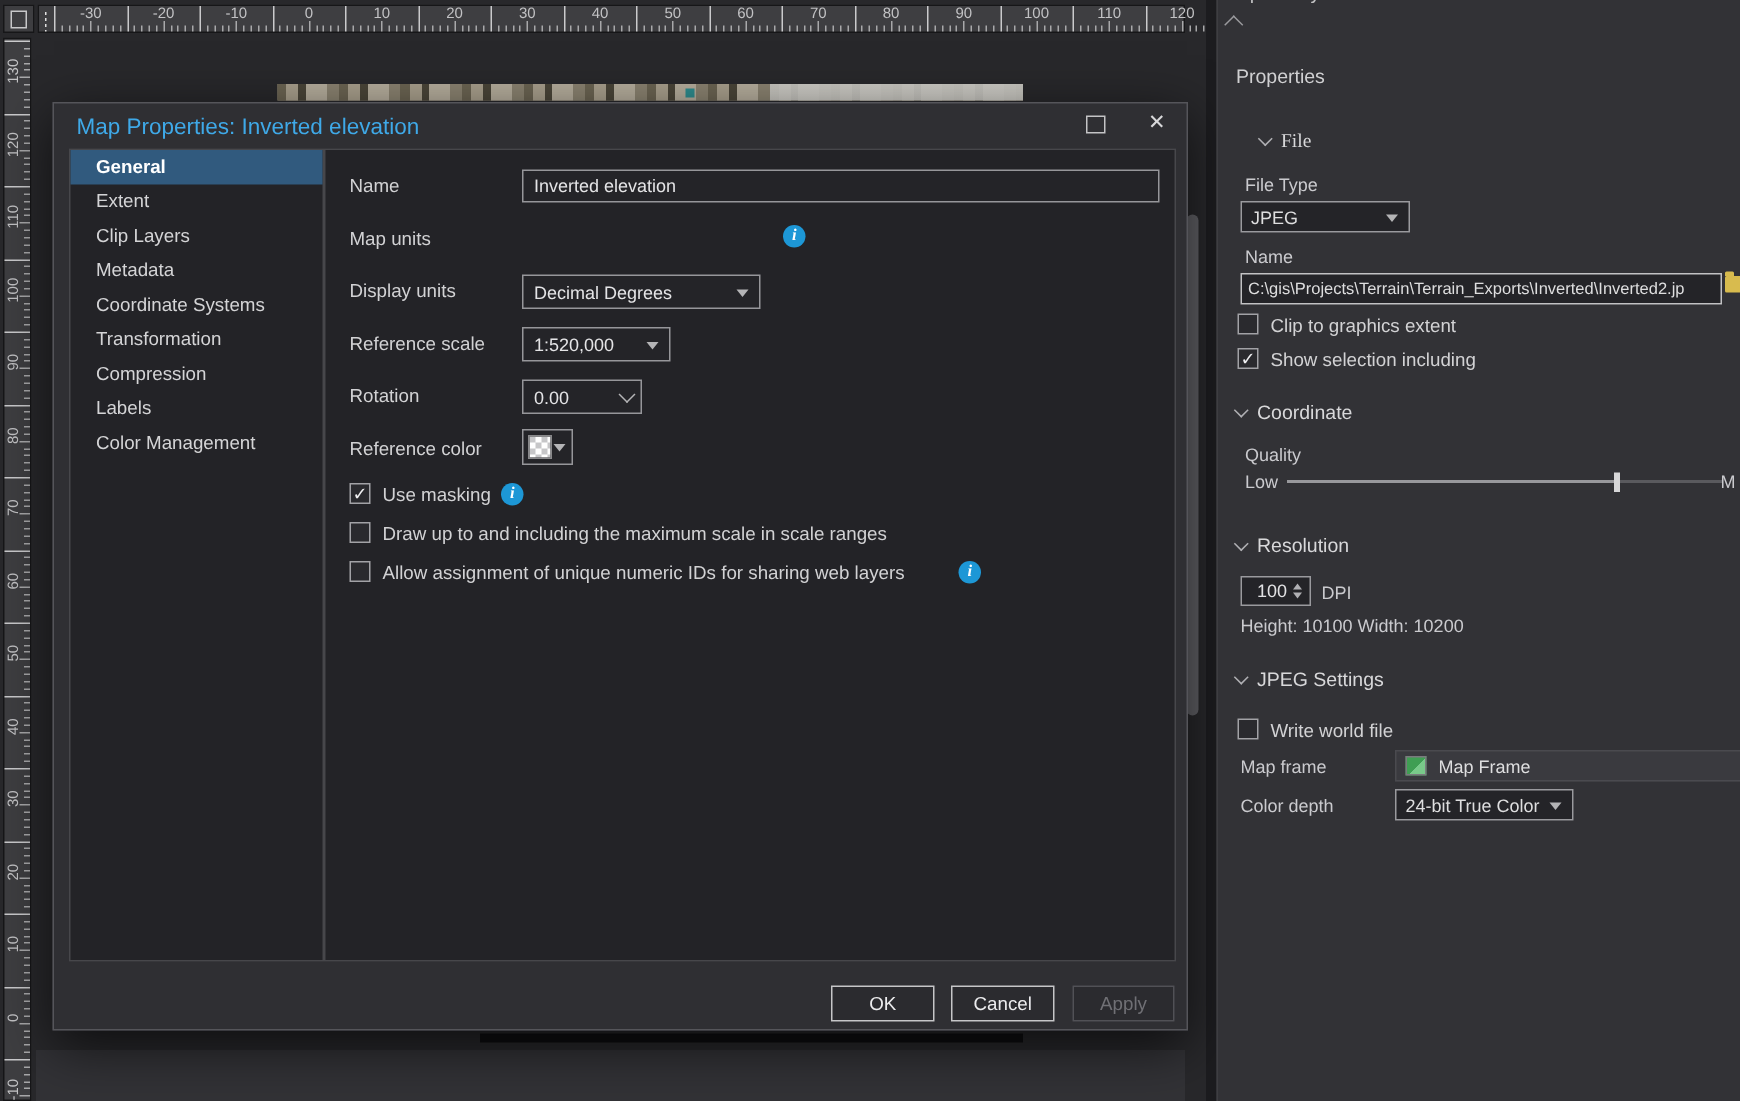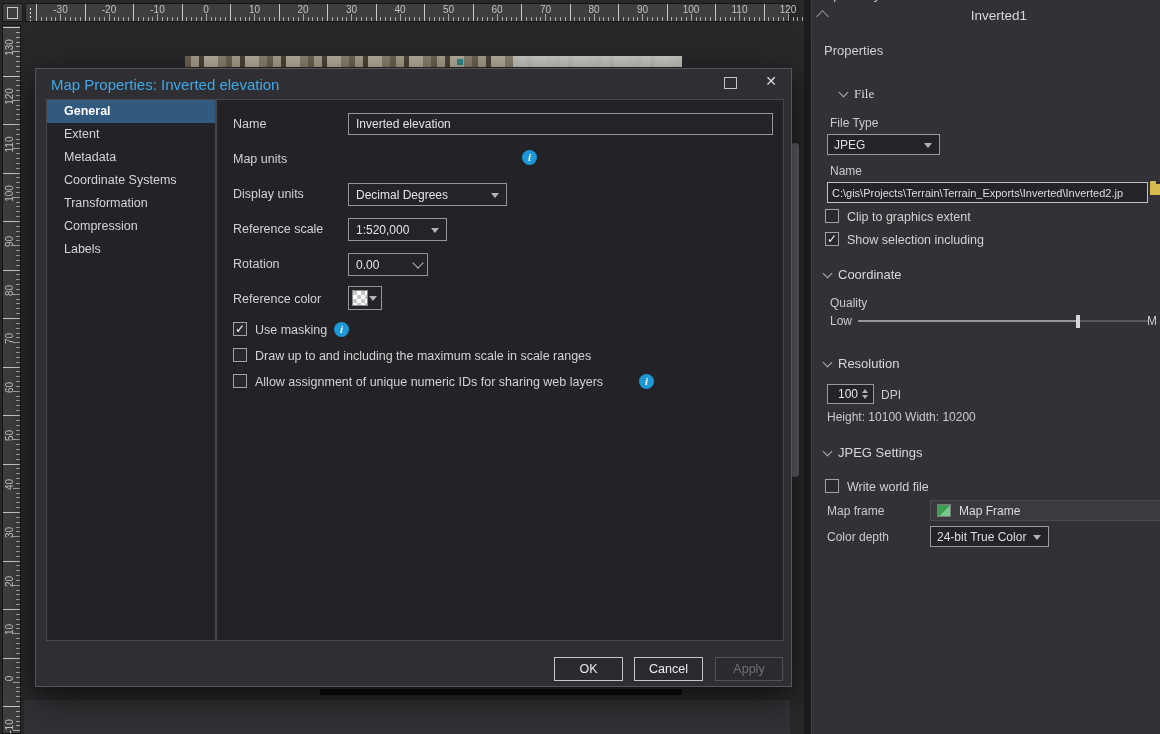--- a/index.html
+++ b/index.html
@@ -458,25 +458,27 @@
   <div id="panel-divider"></div>
 
   <div id="dialog">
     <div id="dialog-title">Map Properties: Inverted elevation</div>
     <div id="btn-max"></div>
     <div id="btn-close">✕</div>
 
     <div id="dlg-sidebar">
         <div class="side-item sel">General</div>
         <div class="side-item">Extent</div>
+        <div class="side-item">Clip Layers</div>
         <div class="side-item">Metadata</div>
         <div class="side-item">Coordinate Systems</div>
         <div class="side-item">Transformation</div>
         <div class="side-item">Compression</div>
         <div class="side-item">Labels</div>
+        <div class="side-item">Color Management</div>
       </div>
 
     <div id="dlg-content">
       <div class="lbl" style="left:16px; top:17px;">Name</div>
       <div class="inputbox" style="left:131px; top:13px; width:425px; height:22px;">Inverted elevation</div>
 
       <div class="lbl" style="left:16px; top:52px;">Map units</div>
       <span class="info abs" style="left:305px; top:50px;">i</span>
 
       <div class="lbl" style="left:16px; top:87px;">Display units</div>
@@ -522,21 +524,20 @@
     </div>
 
     <div class="dlg-btn" style="left:518px;">OK</div>
     <div class="dlg-btn" style="left:598px;">Cancel</div>
     <div class="dlg-btn disabled" style="left:679px; width:68px;">Apply</div>
   </div>
 
   <div id="export-pane">
     <div id="pane-clipped-header">Export Layout</div>
     <div id="pane-scroll-up"></div>
-    <div id="layout-name">Inverted1</div>
     <div id="properties-label">Properties</div>
 
     <div class="section-hdr" style="left:28px; top:86px;font-family:Liberation Serif, serif;"><span class="schev"></span><span>File</span></div>
     <div class="plbl" style="left:18px; top:116px;">File Type</div>
     <div class="pinput" style="left:15px; top:134px; width:113px; height:21px;">
       <span>JPEG</span>
       <span class="dd-arrow"></span>
     </div>
     <div class="plbl" style="left:18px; top:164px;">Name</div>
     <div class="pinput" id="path-input" style="left:15px; top:182px; width:321px; height:21px;">C:\gis\Projects\Terrain\Terrain_Exports\Inverted\Inverted2.jp</div>

